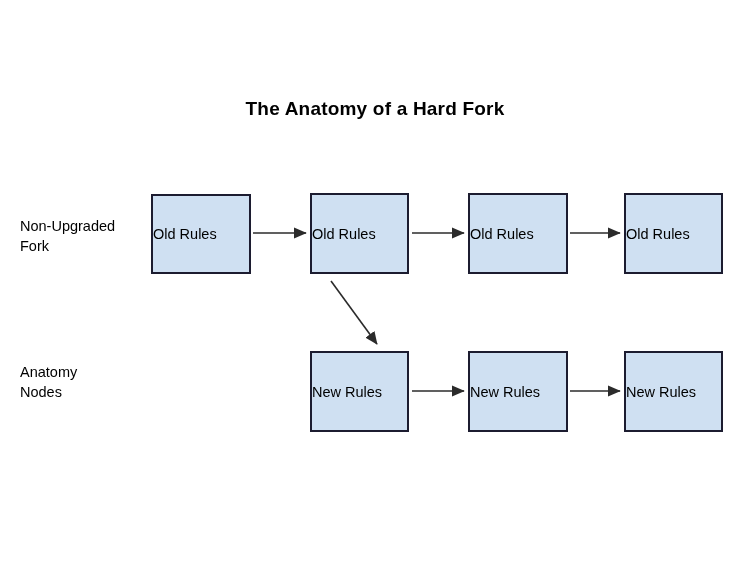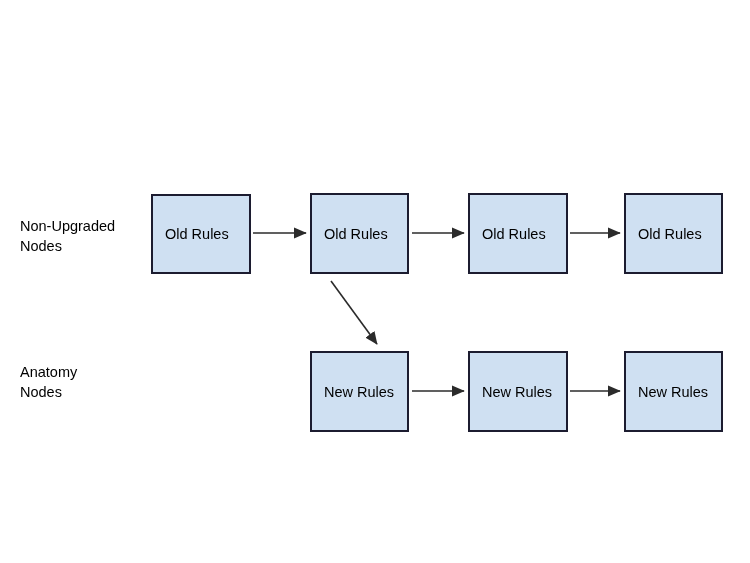--- a/index.html
+++ b/index.html
@@ -41,21 +41,20 @@
   #label-upgraded     { left: 20px; top: 362px; width: 130px; }
 
   .node-box {
     position: absolute;
     box-sizing: border-box;
     background: #cfe0f2;
     border: 2px solid #1c1c30;
     display: flex;
     align-items: center;
     justify-content: flex-start;
-    padding-left: 12px;
   }
   .node-label {
     font-size: 14.5px;
     color: #000000;
     line-height: 20px;
     white-space: pre-line;
     text-align: left;
   }
 
   .arrow-layer {
@@ -65,23 +64,24 @@
     width: 750px;
     height: 563px;
     pointer-events: none;
   }
 </style>
 </head>
 <body>
 
 <div id="diagram-canvas">
 
+  <div id="title">The Anatomy of a Hard Fork</div>
 
   <div class="row-label" id="label-non-upgraded">Non-Upgraded
-Nodes</div>
+Fork</div>
 
   <div class="row-label" id="label-upgraded">Anatomy
 Nodes</div>
 
   <div class="node-box" style="left:151px; top:194px; width:100px; height:80px;">
     <span class="node-label">Old Rules</span>
   </div>
 
   <div class="node-box" style="left:310px; top:193px; width:99px; height:81px;">
     <span class="node-label">Old Rules</span>

